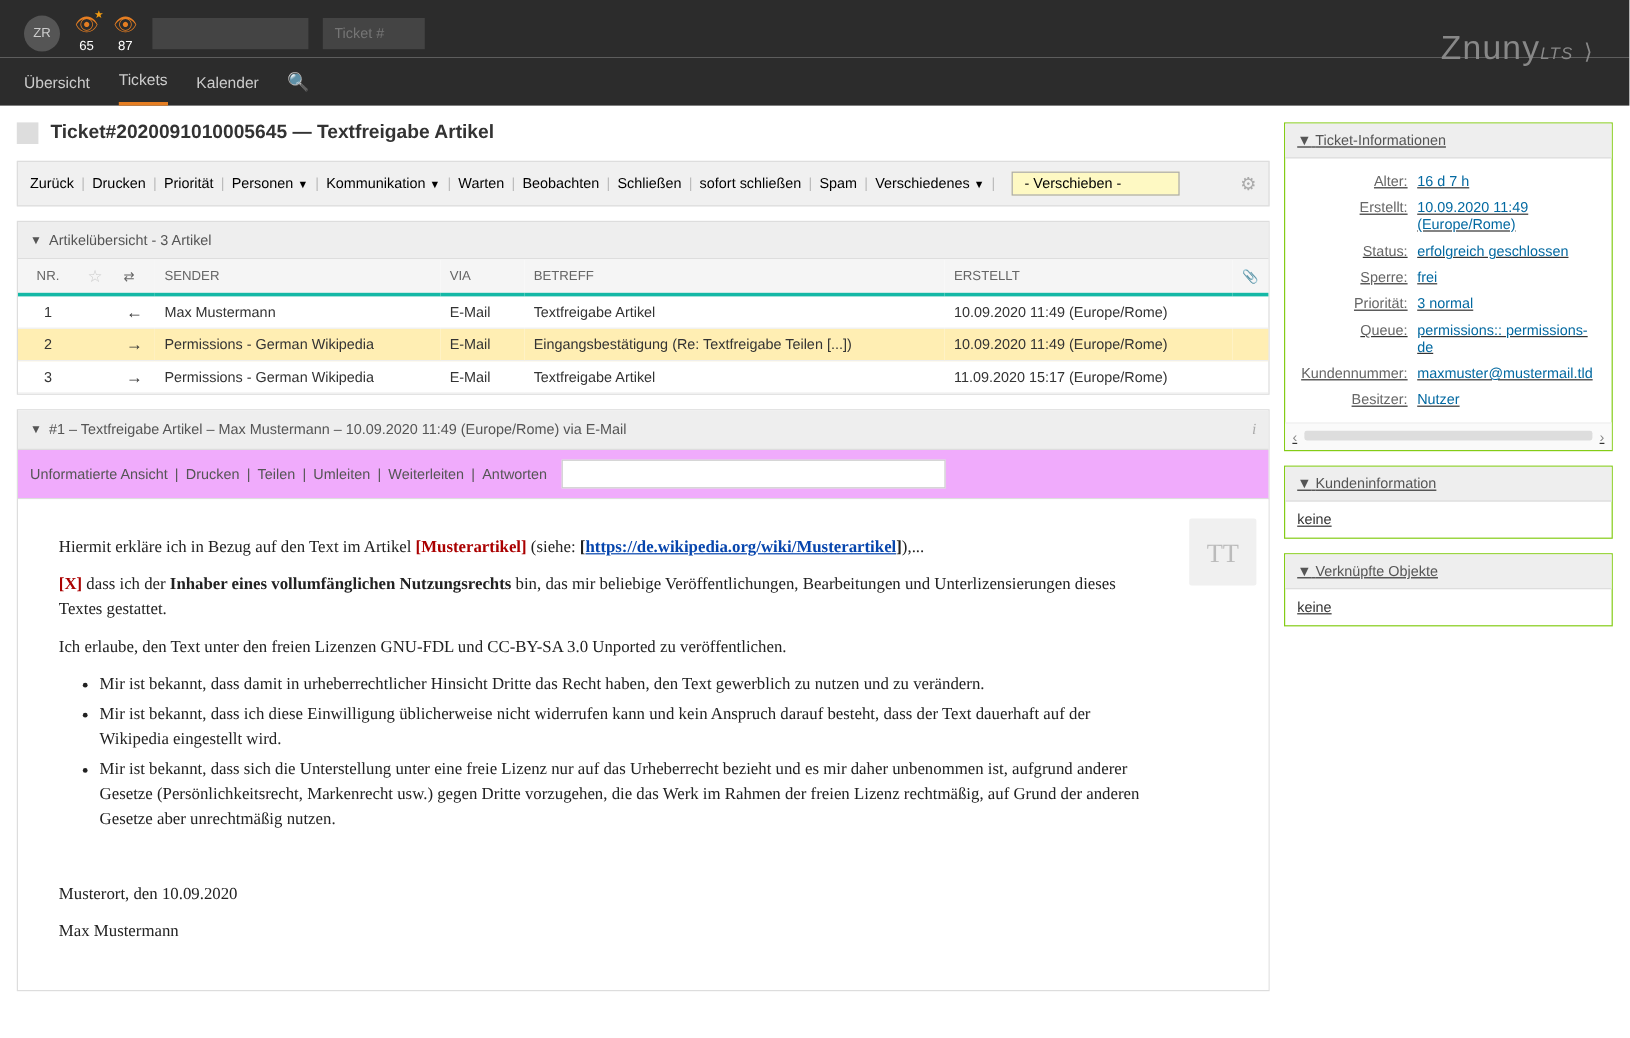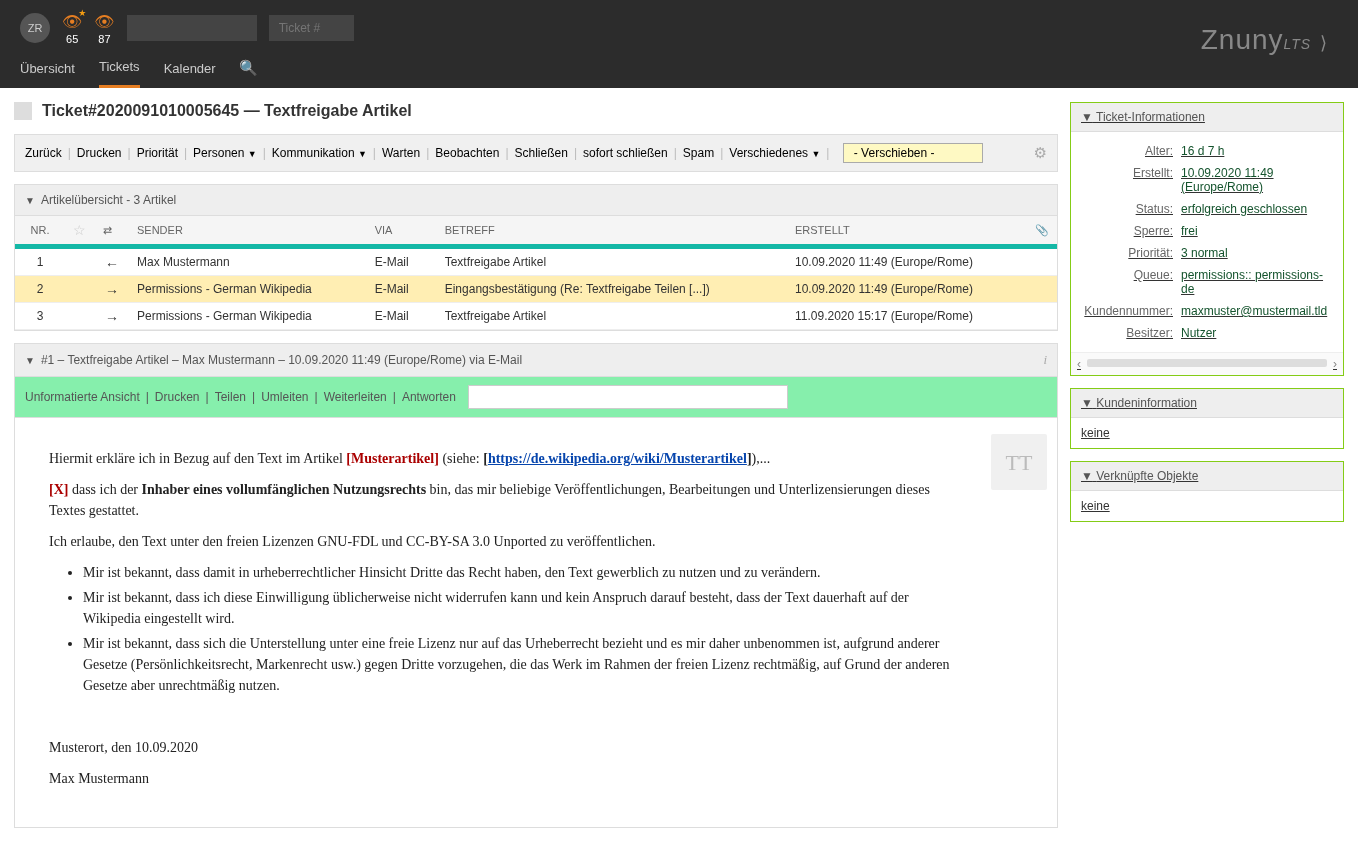--- a/index.html
+++ b/index.html
@@ -41,29 +41,29 @@
   .caret { font-size: 9px; }
   
   
   .panel { border: 1px solid #ddd; margin-top: 12px; }
   .panel-head { background: #eee; border-bottom: 1px solid #ddd; padding: 8px 10px; font-size: 12px; color: #555; display: flex; align-items: center; gap: 6px; }
   .panel-head .caret2 { font-size: 10px; }
   .info-icon { margin-left: auto; font-style: italic; color: #aaa; font-family: serif; font-size: 13px; }
   
   
   .art-table { width: 100%; border-collapse: collapse; font-size: 12px; }
-  .art-table th { background: #f5f5f5; text-align: left; padding: 6px 8px; font-weight: normal; color: #666; border-bottom: 5px solid #14b8a6; font-size: 11px; text-transform: uppercase; }
+  .art-table th { background: #f5f5f5; text-align: left; padding: 6px 8px; font-weight: normal; color: #666; border-bottom: 3px solid #14b8a6; font-size: 11px; text-transform: uppercase; }
   .art-table td { padding: 5px 8px; border-bottom: 1px solid #eee; }
   .art-table tr.selected { background: #ffeeb3; }
   .star-col { color: #ccc; font-size: 14px; }
   .dir-arrow { font-size: 14px; }
   .attach-col { color: #999; }
   
   
-  .sub-actions { background: #86efac; padding: 8px 10px; border-bottom: 1px solid #ddd; display: flex; gap: 6px; align-items: center; font-size: 12px; color: #555; }
+  .sub-actions { background: #f0abfc; padding: 8px 10px; border-bottom: 1px solid #ddd; display: flex; gap: 6px; align-items: center; font-size: 12px; color: #555; }
   .sub-actions .act { cursor: pointer; }
   .reply-input { border: 1px solid #ccc; padding: 4px; width: 320px; margin-left: 6px; font-size: 12px; }
   
   
   .art-body-wrap { display: flex; gap: 12px; padding: 16px 10px 24px 10px; font-family: Georgia, 'Times New Roman', serif; font-size: 14px; line-height: 1.5; color: #222; background: #fff; }
   .art-body { flex: 1; padding: 4px 24px; }
   .art-body p { margin: 10px 0; }
   .art-body .greeting { font-size: 18px; font-family: Arial, sans-serif; margin-bottom: 18px; }
   .art-body ul { margin: 10px 0 10px 34px; }
   .art-body li { margin: 4px 0; }
@@ -72,21 +72,21 @@
   .link { color: #0645ad; text-decoration: underline; font-weight: bold; }
   .bold { font-weight: bold; }
   .tt-avatar { width: 56px; height: 56px; background: #f0f0f0; color: #bbb; display: flex; align-items: center; justify-content: center; font-size: 22px; border-radius: 2px; flex-shrink: 0; }
   
   
   .side-panel { border: 1px solid #84cc16; margin-bottom: 12px; text-decoration: underline; }
   .side-head { background: #eee; border-bottom: 1px solid #ddd; padding: 7px 10px; font-size: 12px; color: #555; }
   .side-body { padding: 8px 10px; font-size: 12px; }
   .info-row { display: flex; padding: 4px 0; }
   .info-label { width: 100px; text-align: right; color: #666; padding-right: 8px; }
-  .info-val { flex: 1; color: #14532d; }
+  .info-val { flex: 1; color: #0369a1; }
   .scroll-hint { display: flex; justify-content: space-between; padding: 4px 6px; border-top: 1px solid #eee; background: #fafafa; color: #888; }
   .scroll-hint .bar { flex: 1; height: 8px; background: #ddd; margin: 2px 6px; border-radius: 2px; }
 </style>
 </head>
 <body>
 
 <div class="header">
   <div class="avatar">ZR</div>
   <div class="eye-badge">
     <span class="eye-icon">👁<span class="star-tiny">★</span></span>

